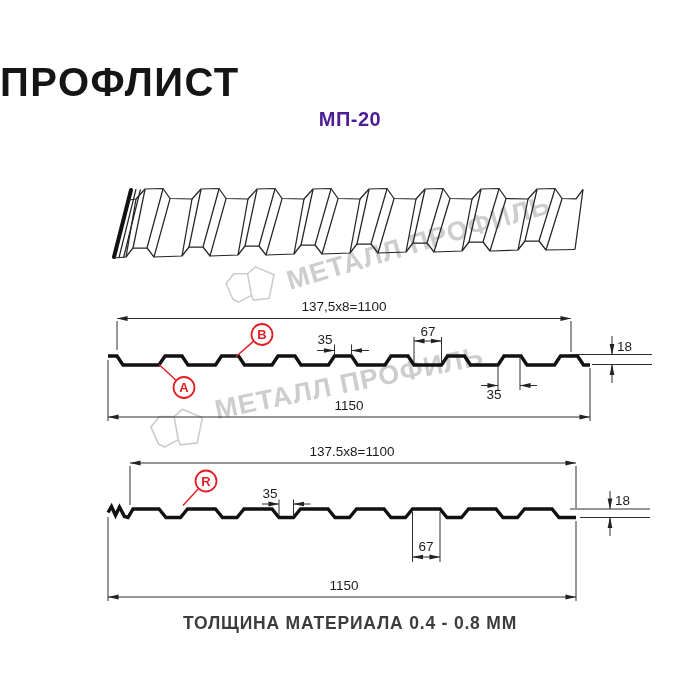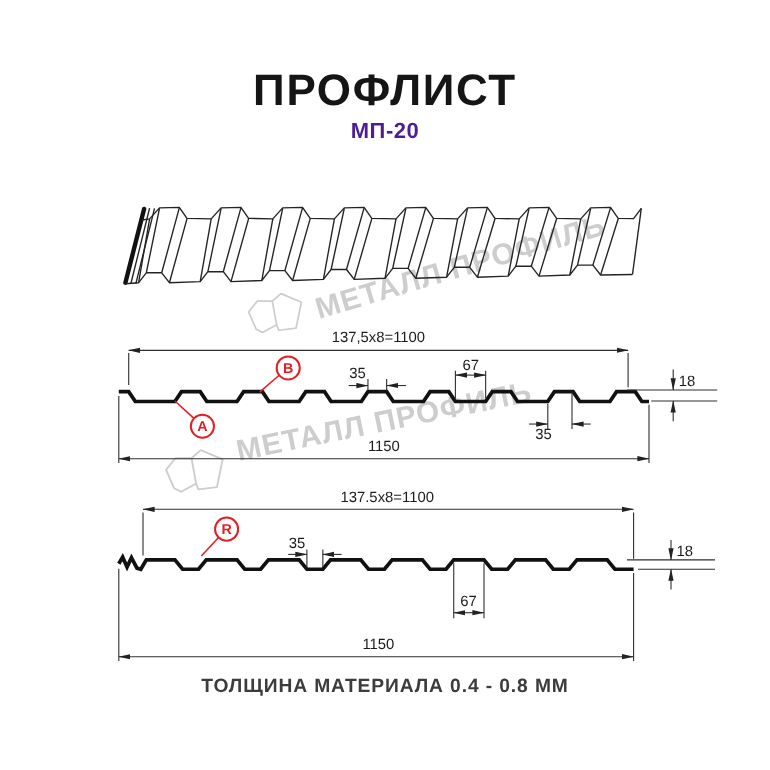--- a/index.html
+++ b/index.html
@@ -1,21 +1,21 @@
 <!DOCTYPE html>
 <html style="--red: #e31e24; --wm: #cdcdcd;"><head>
 <meta charset="utf-8">
 <style>
   html,body{margin:0;padding:0;}
   body{
     width:700px;height:700px;position:relative;background:#ffffff;overflow:hidden;
     font-family:"Liberation Sans",sans-serif;
   }
   .title{
-    position:absolute;top:60px;left:0;width:700px;text-align:center;
+    position:absolute;top:60px;left:0;width:700px;
     font-size:40px;font-weight:800;letter-spacing:1.5px;color:#151515;
   }
   .subtitle{
     position:absolute;top:108px;left:0;width:700px;text-align:center;
     font-size:20px;font-weight:700;letter-spacing:.5px;color:#4c1d95;
   }
   .footer{
     position:absolute;top:613px;left:0;width:700px;text-align:center;
     font-size:17.5px;font-weight:700;letter-spacing:.8px;color:#3c3c3c;
   }

